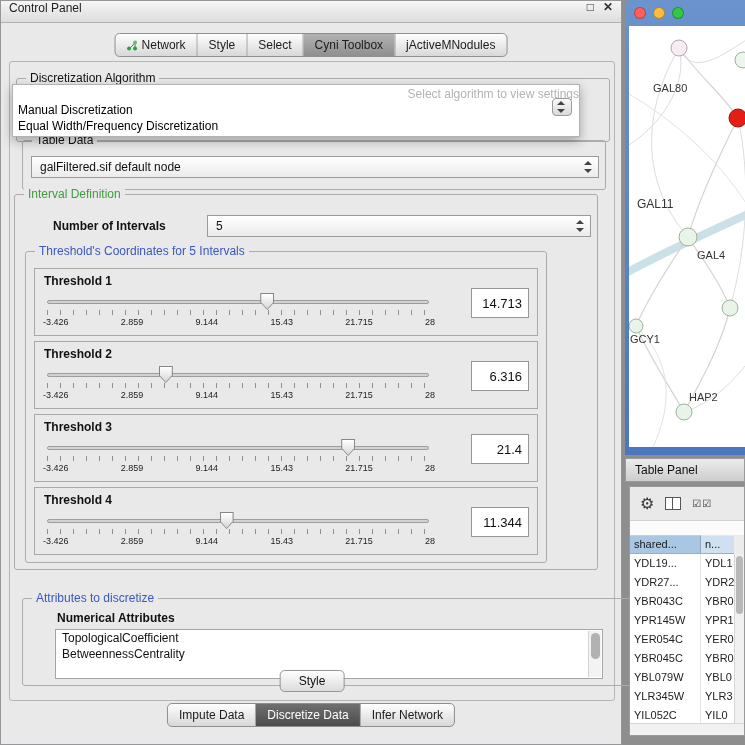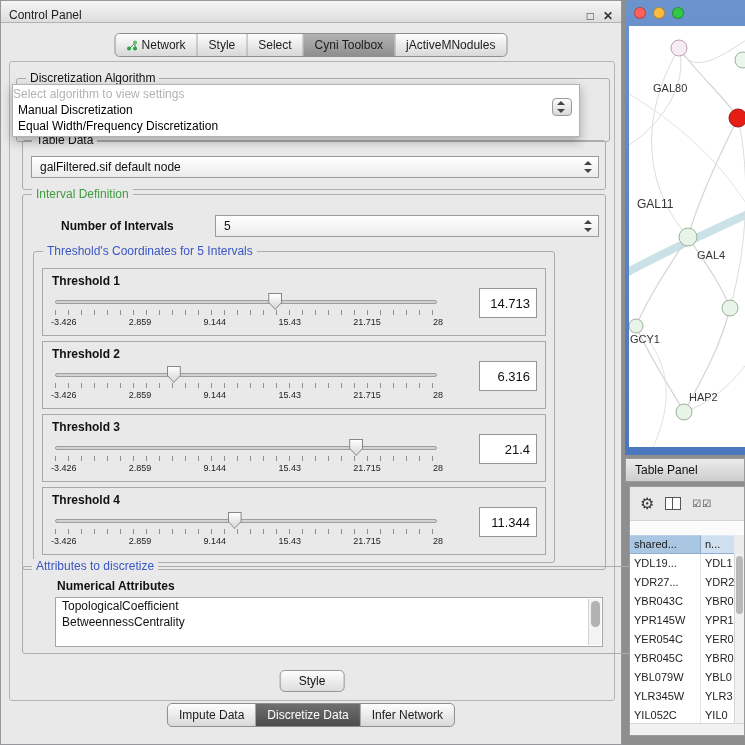--- a/index.html
+++ b/index.html
@@ -2,21 +2,21 @@
 <html><head>
 <meta charset="utf-8">
 <style>
   *{margin:0;padding:0;box-sizing:border-box}
   html,body{width:745px;height:745px}
   body{font-family:"Liberation Sans",sans-serif;background:#8e8e8e;overflow:hidden}
   #root{position:relative;width:745px;height:745px;background:#8e8e8e;overflow:hidden}
 
   
   .cpwin{position:absolute;left:0;top:0;width:622px;height:745px;background:#e9e9e9;border:1px solid #97979a}
-  .titlebar{position:absolute;left:0;top:0;right:0;height:22px;background:linear-gradient(#f5f5f5,#dddddd);border-bottom:1px solid #b2b2b2;display:flex;align-items:flex-end;padding:0 8px;font-size:12px;color:#222}
+  .titlebar{position:absolute;left:0;top:0;right:0;height:22px;background:linear-gradient(#f5f5f5,#dddddd);border-bottom:1px solid #b2b2b2;display:flex;align-items:flex-start;padding:0 8px;font-size:12px;color:#222}
   .titlebar .t{flex:1}
   .winbtn{font-size:12px;color:#333;margin-left:9px;line-height:1}
 
   .seg-bar{position:absolute;display:flex;border:1px solid #8f8f8f;border-radius:5px;background:linear-gradient(#fefefe,#d8d8d8);font-size:12px;color:#1c1c1c;overflow:hidden;white-space:nowrap}
   .seg{padding:4px 11px;border-right:1px solid #a8a8a8;display:flex;align-items:center;gap:4px}
   .seg:last-child{border-right:none}
   .seg.sel{background:linear-gradient(#b2b2b2,#8f8f8f)}
   .seg.seldark{background:linear-gradient(#6f6f6f,#4c4c4c);color:#fff}
   .toptabs{top:32px;left:50%;transform:translateX(-50%)}
   .bottabs{top:702px;left:50%;transform:translateX(-50%)}
@@ -28,21 +28,21 @@
   .gtitle.green{color:#3f9c3f}
   .gtitle.blue{color:#3a56c4}
 
   .combo{position:absolute;height:22px;border:1px solid #9b9b9b;border-radius:0;background:linear-gradient(#ffffff,#ebebeb);font-size:12px;color:#111;display:flex;align-items:center;padding:0 22px 0 8px;overflow:hidden;white-space:nowrap}
   .arr{position:absolute;right:5px;top:50%;transform:translateY(-50%);width:9px;height:12px}
   .arr::before{content:"";position:absolute;left:0;top:0;border-left:4px solid transparent;border-right:4px solid transparent;border-bottom:4px solid #444}
   .arr::after{content:"";position:absolute;left:0;bottom:0;border-left:4px solid transparent;border-right:4px solid transparent;border-top:4px solid #444}
 
   
   .popup{position:absolute;left:2px;top:22px;width:568px;height:53px;background:#fff;border:1px solid #b3b3b3;box-shadow:0 4px 10px rgba(0,0,0,.3);z-index:40;font-size:12px}
-  .popup .ph{position:absolute;left:0;top:2px;width:100%;text-align:left;color:#b3b3b3}
+  .popup .ph{position:absolute;left:0;top:2px;width:100%;text-align:right;color:#b3b3b3}
   .popup .opt1{position:absolute;left:5px;top:18px;font-weight:normal;color:#000}
   .popup .opt2{position:absolute;left:5px;top:34px;color:#000}
   .popup .cbtn{position:absolute;right:7px;top:13px;width:20px;height:18px;border:1px solid #9a9a9a;border-radius:4px;background:linear-gradient(#fbfbfb,#d9d9d9)}
   .popup .cbtn .arr{right:5px}
 
   
   .tblock{position:absolute;left:8px;width:504px;height:68px;border:1px solid #a8a8a8}
   .tlabel{position:absolute;left:9px;top:5px;font-size:12px;font-weight:bold;color:#111}
   .track{position:absolute;left:12px;top:31px;width:382px;height:4px;background:#d2d2d2;border:1px solid #9d9d9d;border-radius:2px}
   .thumb{position:absolute;top:-8px;width:14px;height:17px;transform:translateX(-50%)}
@@ -143,21 +143,21 @@
       </div>
 
       <div class="group" style="left:12px;top:78px;width:584px;height:50px">
         <span class="gtitle">Table Data</span>
         <div class="combo" style="left:8px;top:15px;width:568px">
           <span>galFiltered.sif default node</span>
           <span class="arr"></span>
         </div>
       </div>
 
-      <div class="group" style="left:12px;top:132px;width:584px;height:376px">
+      <div class="group" style="left:4px;top:132px;width:584px;height:376px">
         <span class="gtitle green">Interval Definition</span>
 
         <span class="boldlbl" style="left:38px;top:24px">Number of Intervals</span>
         <div class="combo" style="left:192px;top:20px;width:384px">
           <span>5</span>
           <span class="arr"></span>
         </div>
 
         <div class="group" style="left:10px;top:56px;width:522px;height:312px">
           <span class="gtitle blue">Threshold's Coordinates for 5 Intervals</span>
@@ -238,21 +238,21 @@
               <span>15.43</span>
               <span>21.715</span>
               <span>28</span>
             </div>
             <div class="valbox">11.344</div>
           </div>
 
         </div>
       </div>
 
-      <div class="group" style="left:12px;top:504px;width:648px;height:88px">
+      <div class="group" style="left:12px;top:536px;width:648px;height:88px">
         <span class="gtitle blue">Attributes to discretize</span>
         <span class="boldlbl" style="left:34px;top:12px">Numerical Attributes</span>
         <div class="listbox" style="left:32px;top:30px;width:548px;height:50px">
           <div class="li">TopologicalCoefficient</div>
           <div class="li">BetweennessCentrality</div>
           <div class="vscroll">
               <div class="vthumb"></div>
             </div>
         </div>
       </div>

